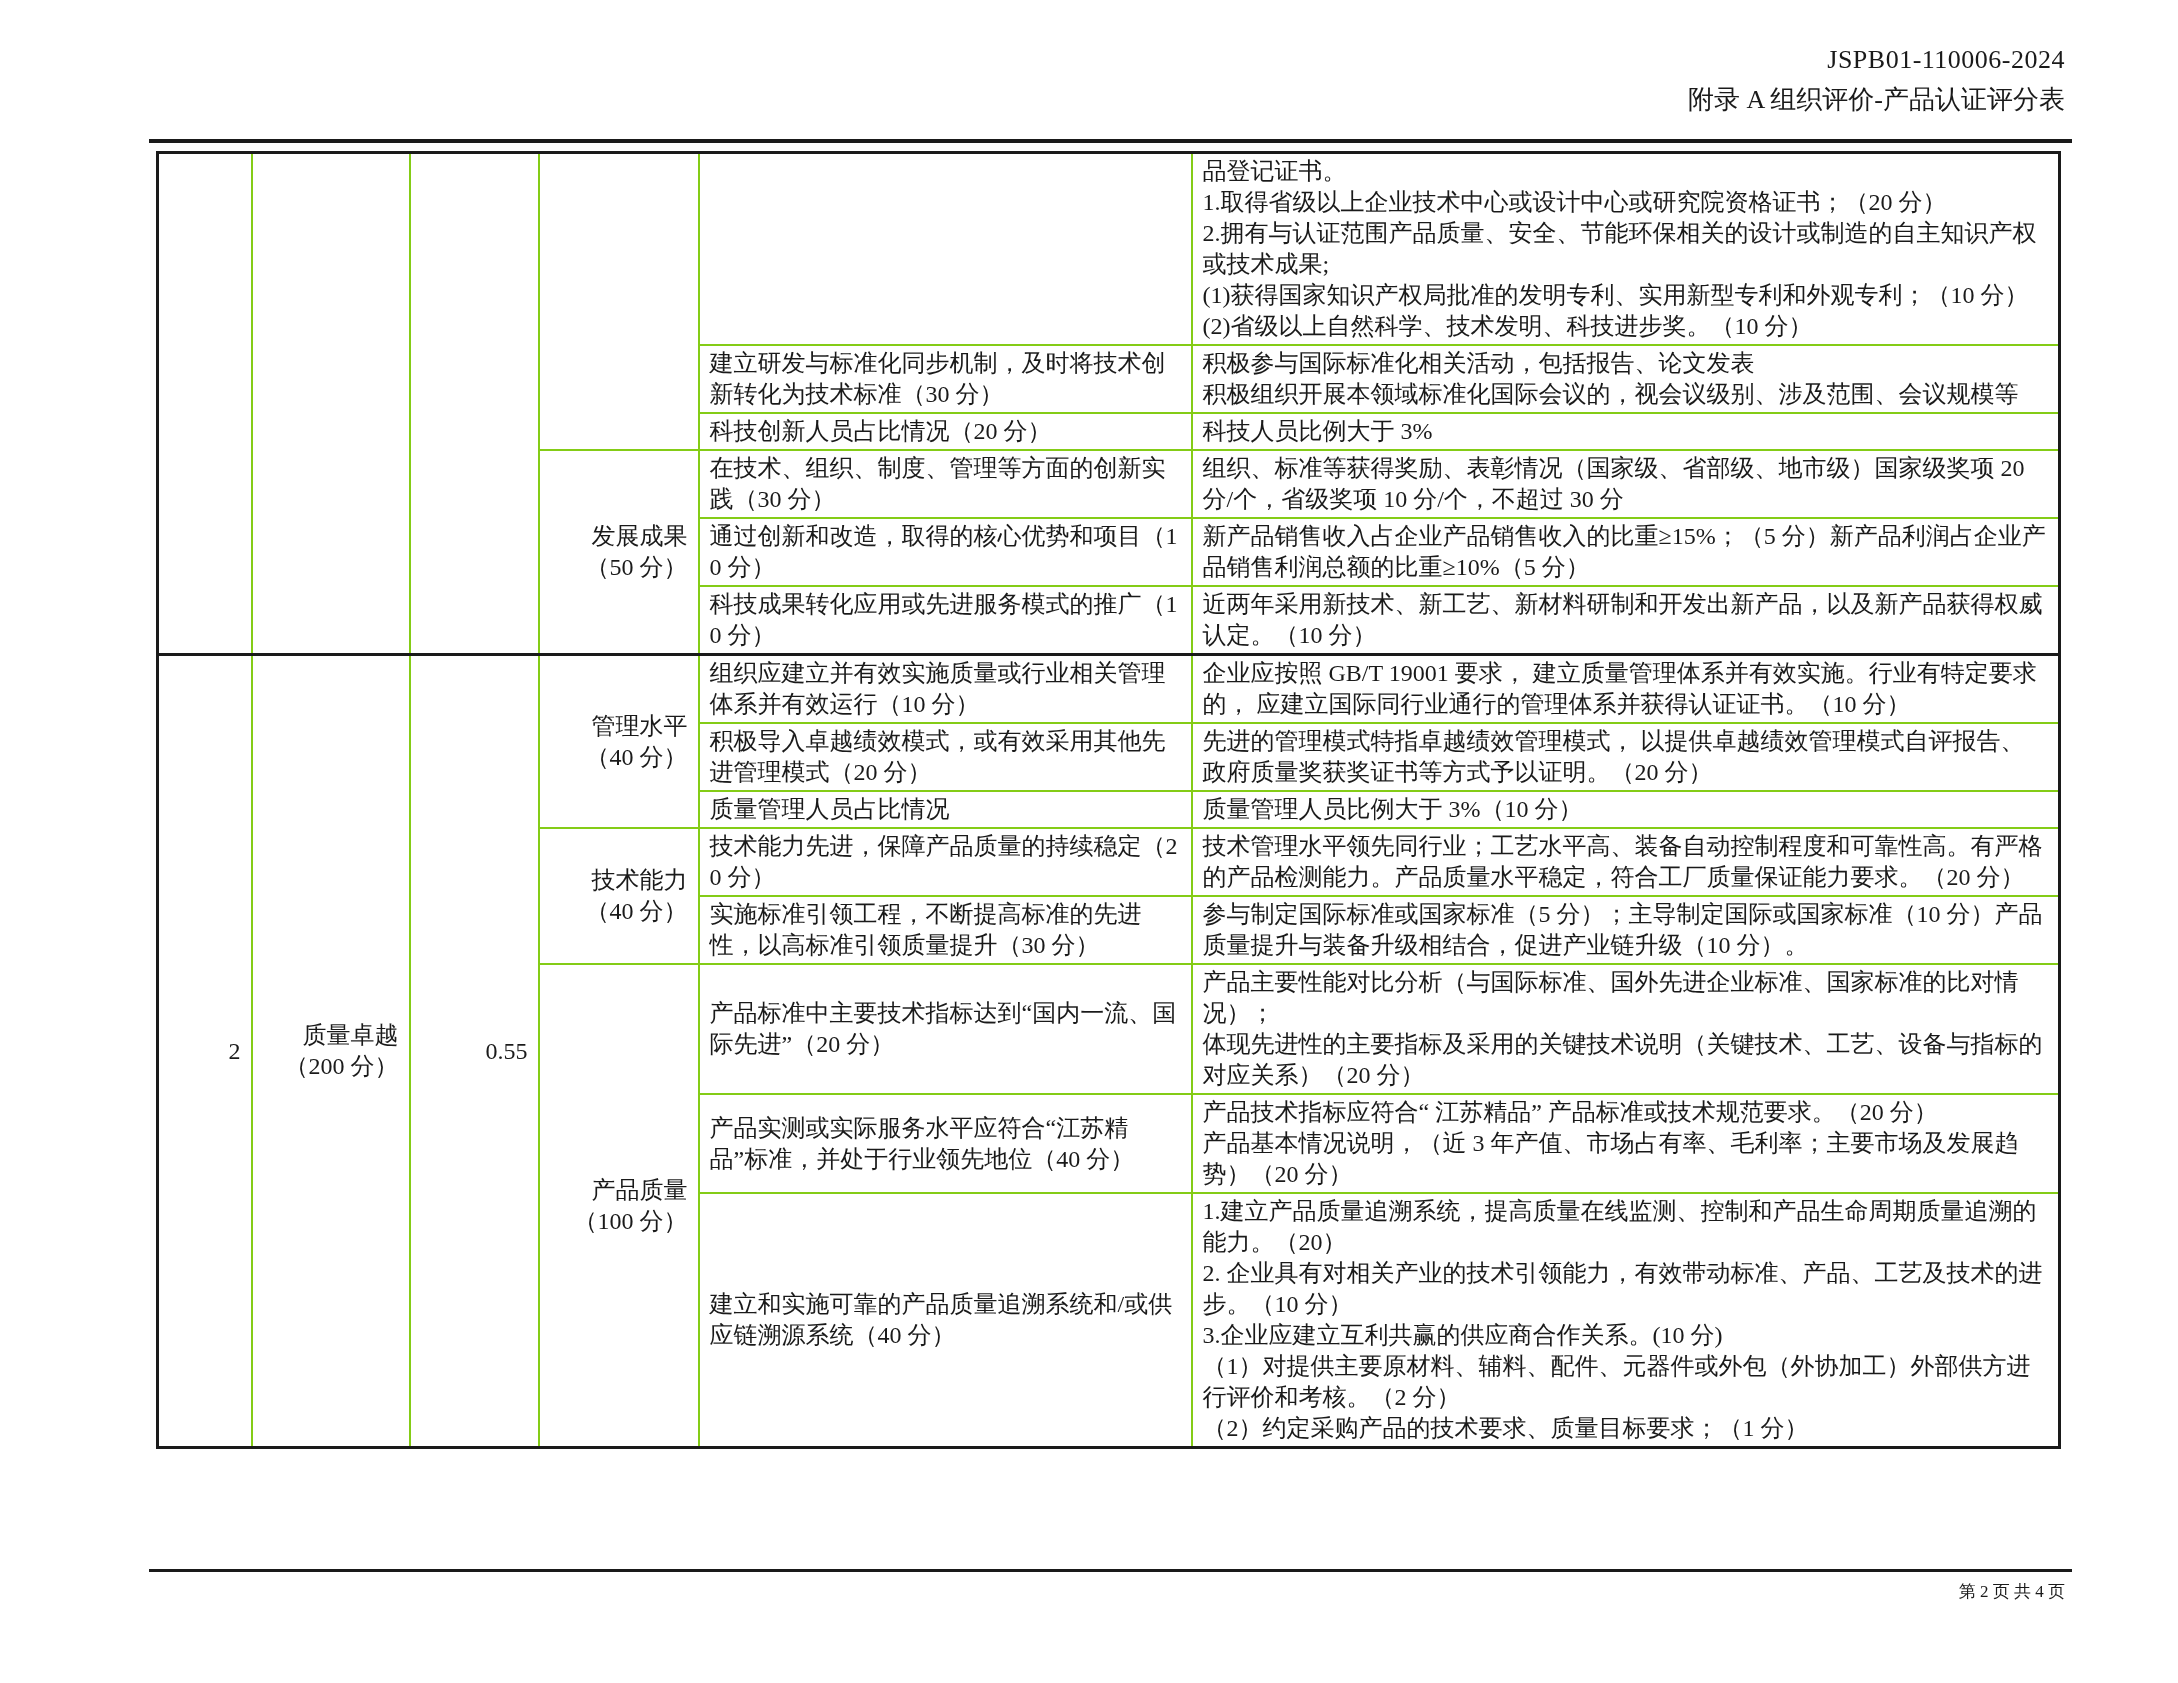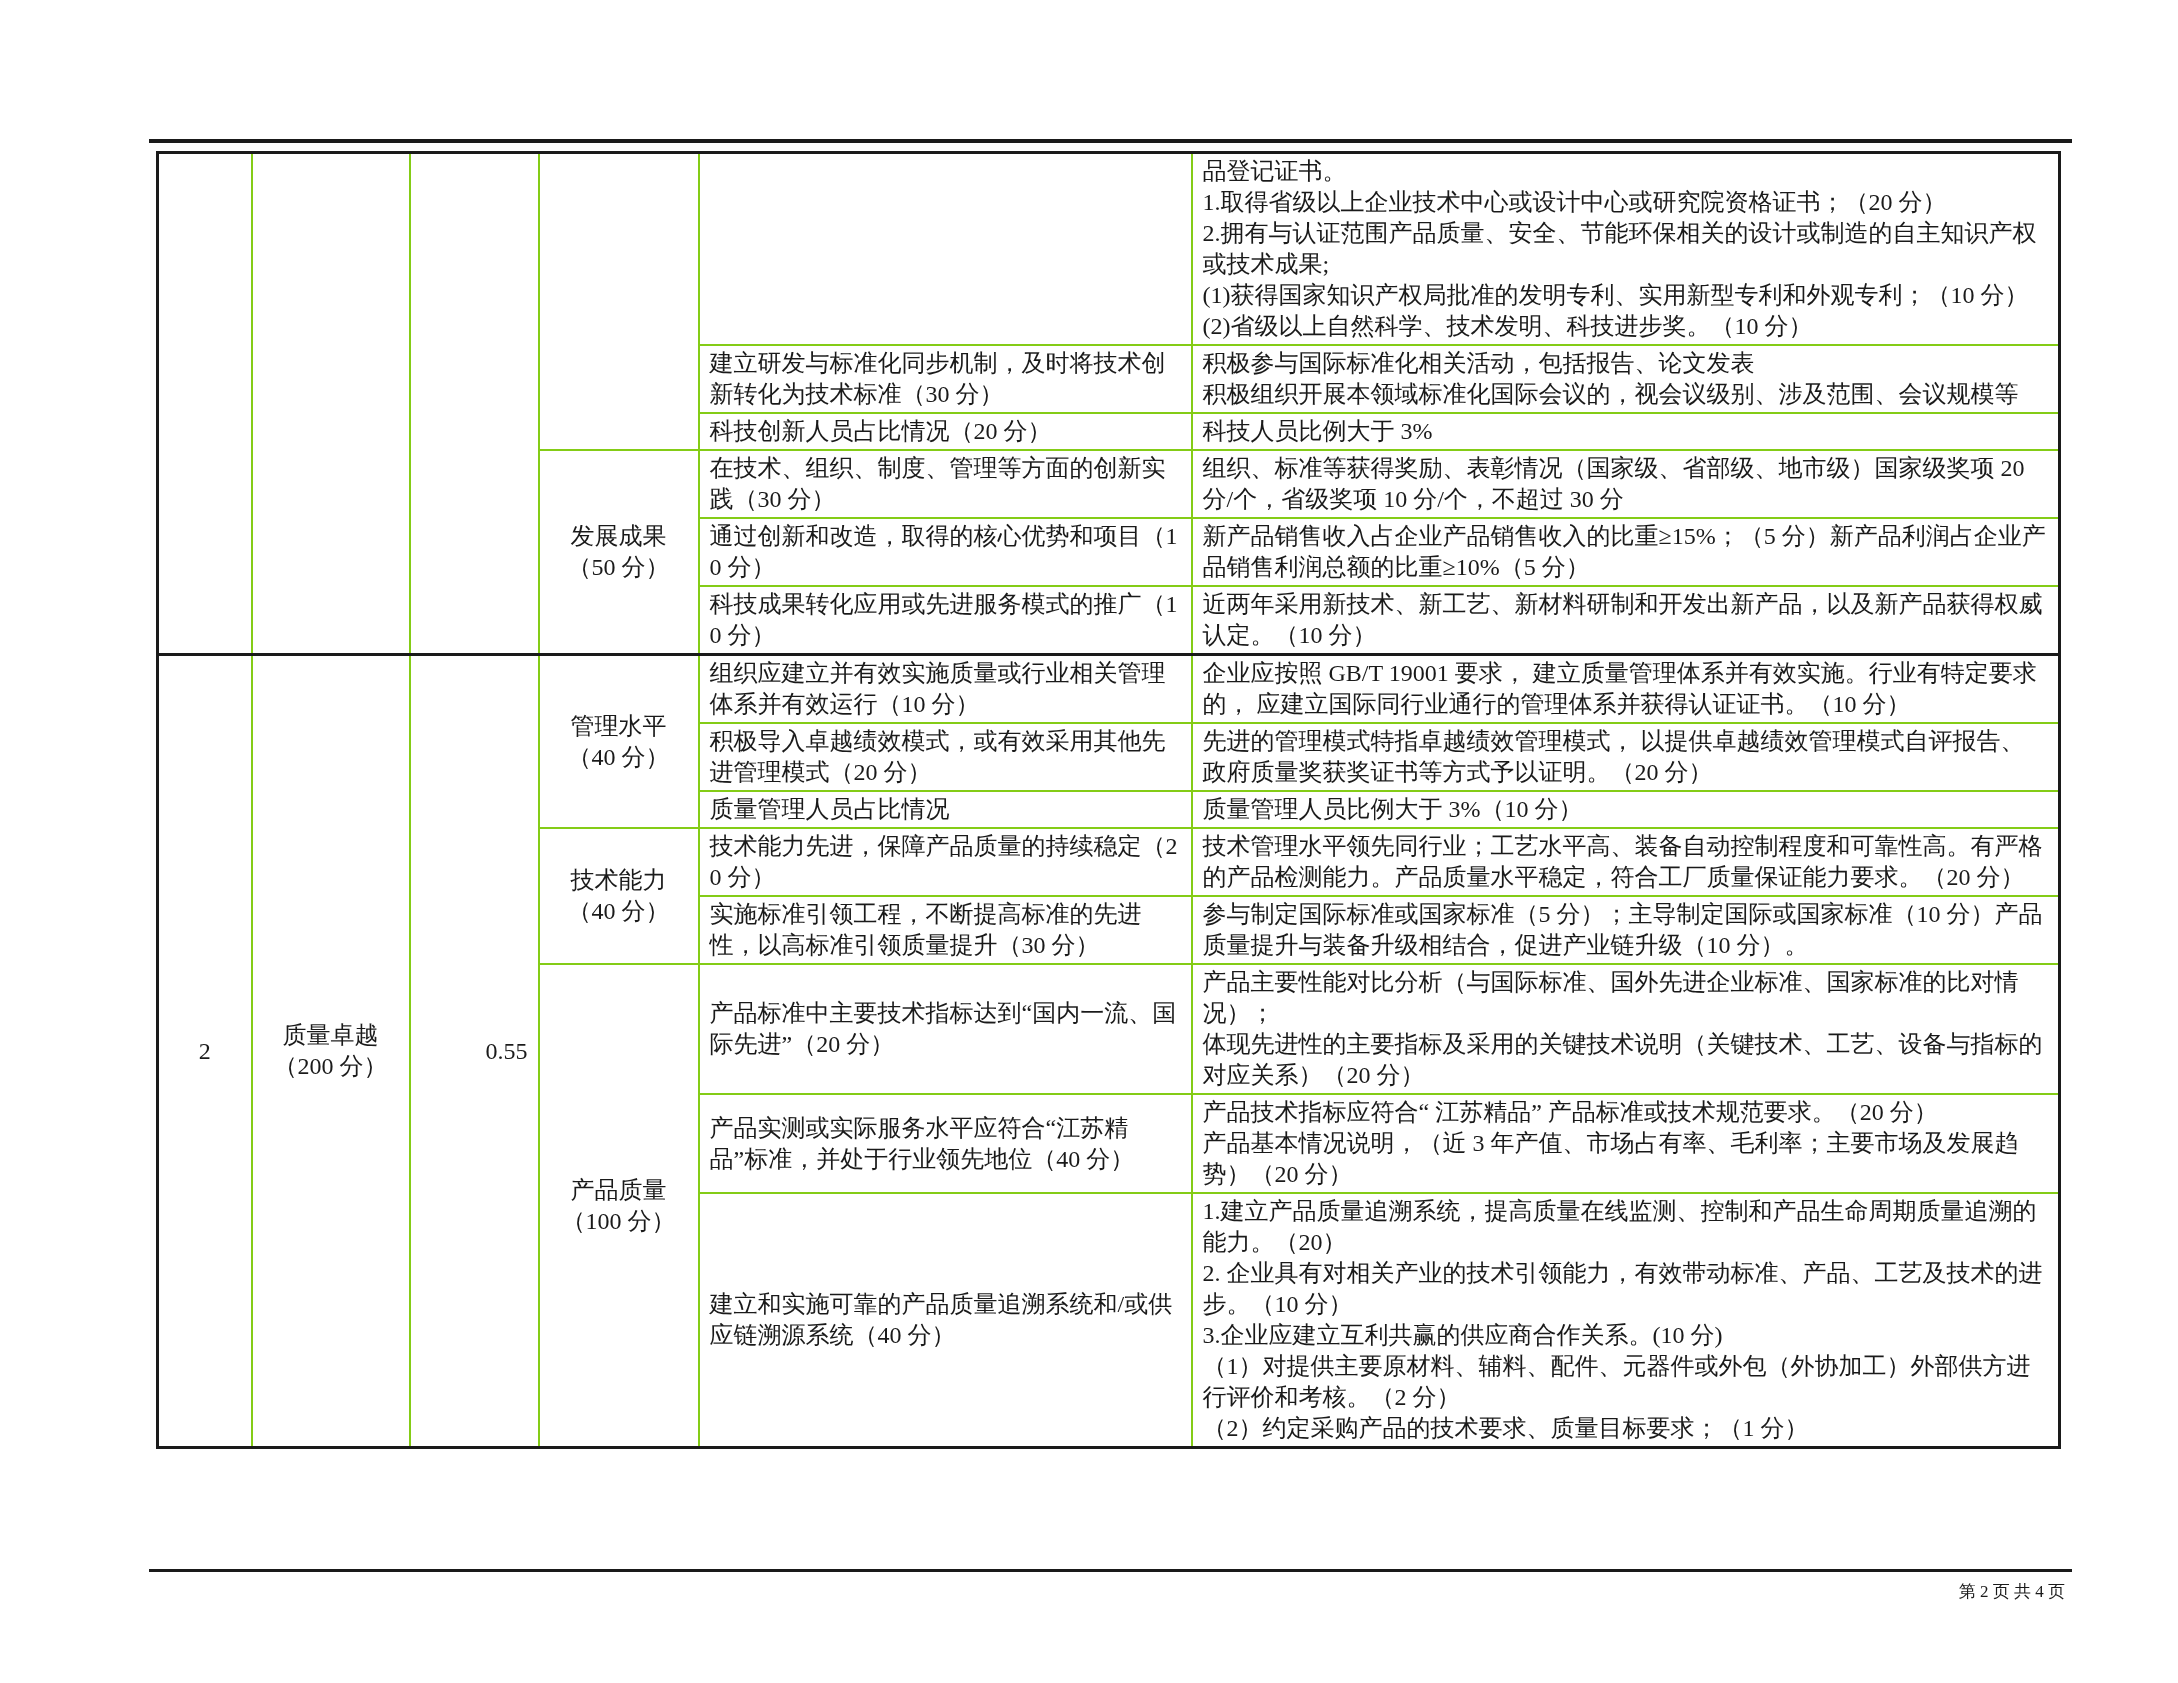--- a/index.html
+++ b/index.html
@@ -47,31 +47,35 @@
     line-height:31px;
   }
   table.score{border:3px solid #1a1a1a;}
   table.score td{
     border:2px solid #84cc16;
     padding:2px 10px;
     vertical-align:middle;
     word-break:break-all;
     overflow-wrap:break-word;
   }
-  td.seq,td.item,td.group{text-align:center;white-space:pre-line;}
+  td.seq,td.item,td.group{text-align:right;white-space:pre-line;}
   td.weight{vertical-align:top;text-align:right;padding-left:16px;padding-top:3px;}
   td.criteria{text-align:left;}
   td.desc{text-align:left;white-space:pre-line;padding-right:36px;}
   tr.section-start td{border-top:3px solid #1a1a1a;}
 </style>
 </head>
 <body>
 
 <div id="page">
 
+  <div class="hdr">
+    <div class="code">JSPB01-110006-2024</div>
+    <div class="title">附录 A 组织评价-产品认证评分表</div>
+  </div>
 
   <div class="rule-top"></div>
 
   <table class="score">
     <colgroup>
         <col style="width: 94px;">
         <col style="width: 158px;">
         <col style="width: 129px;">
         <col style="width: 160px;">
         <col style="width: 493px;">

